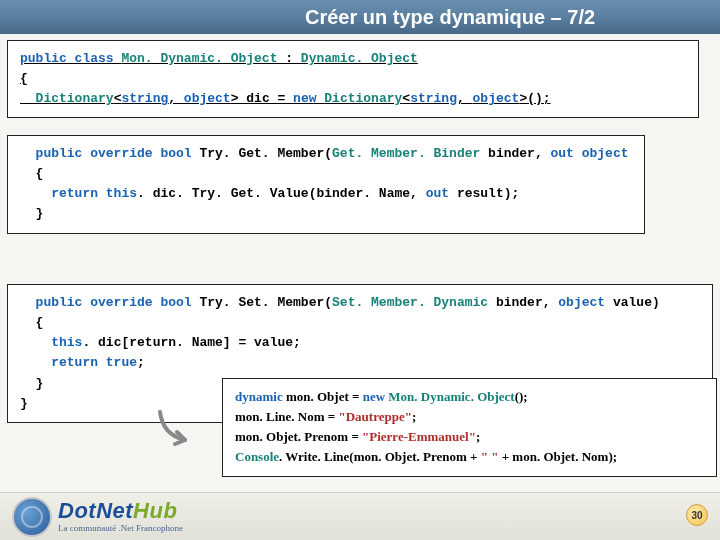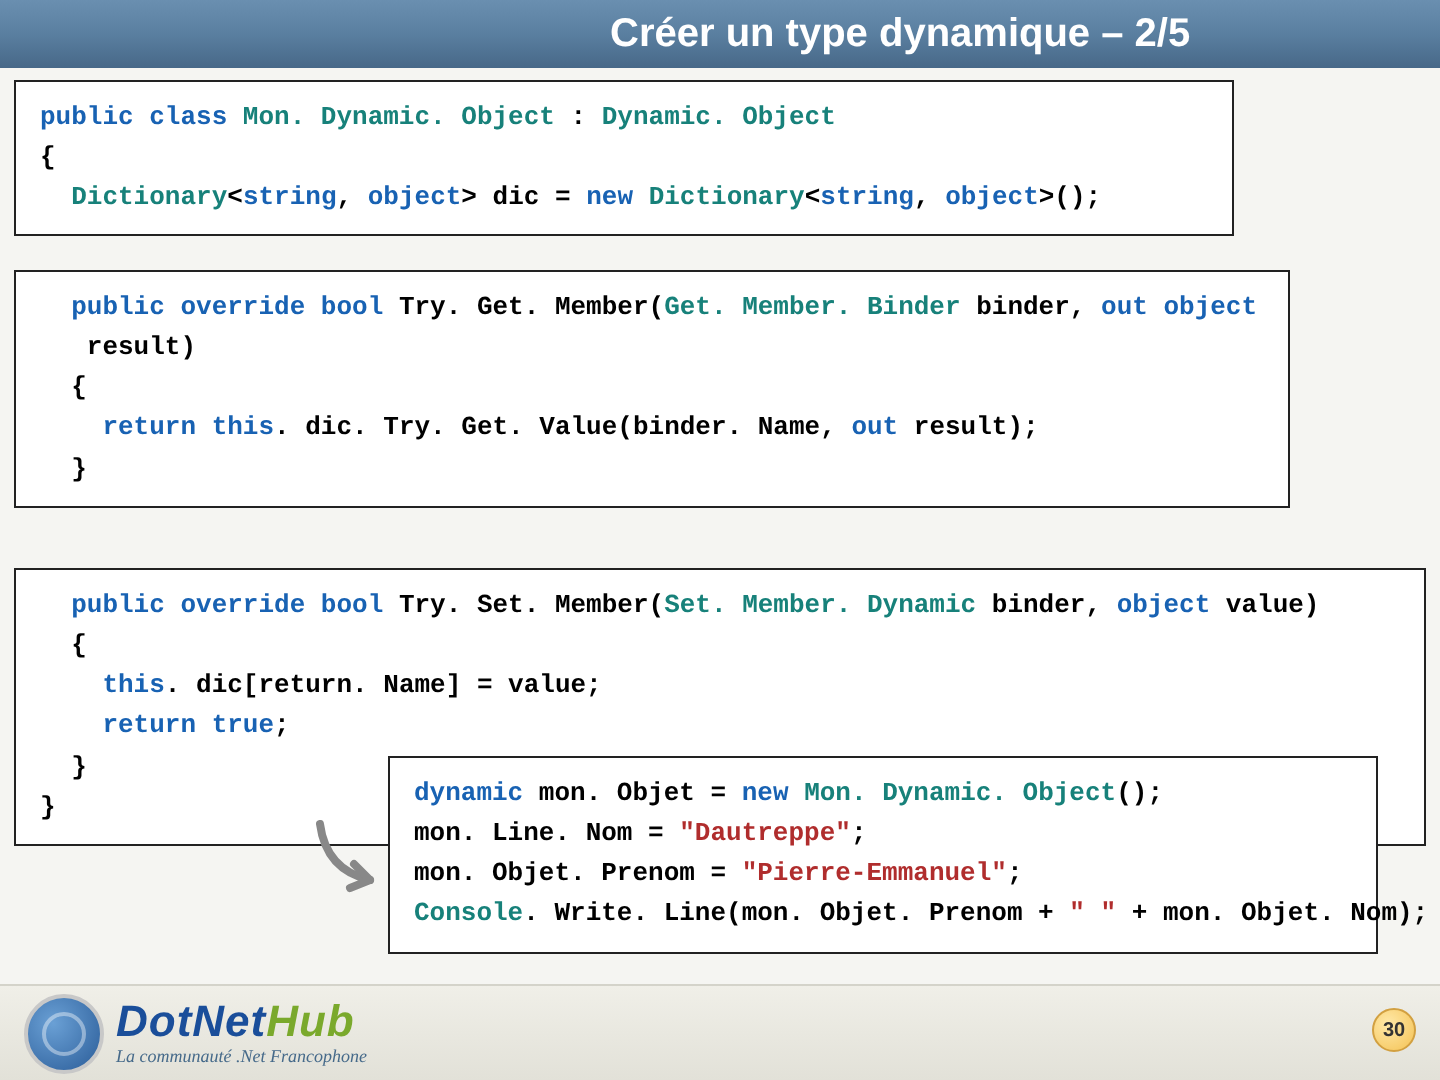--- a/index.html
+++ b/index.html
@@ -25,24 +25,24 @@
   }
   .code-box {
     position: absolute;
     background: #fff;
     border: 1px solid #222;
     padding: 8px 12px;
     font-family: "Courier New", monospace;
     font-size: 13px;
     line-height: 1.55;
   }
-  .box1 { left: 7px; top: 40px; width: 610px; }
+  .box1 { left: 7px; top: 40px; width: 692px; text-decoration: underline; }
   .box2 { left: 7px; top: 135px; width: 638px; }
   .box3 { left: 7px; top: 284px; width: 706px; }
-  .box4 { left: 194px; top: 378px; width: 495px; background:#fff; }
+  .box4 { left: 222px; top: 378px; width: 495px; background:#fff;font-family:Liberation Serif, serif; }
   .kw  { color: #1862b3; }  
   .typ { color: #17817a; }  
   .str { color: #b02d2d; }  
   .code-line { white-space: pre; font-weight: bold; }
   .footer {
     position: absolute;
     left: 0; bottom: 0;
     width: 720px;
     height: 48px;
     background: linear-gradient(to bottom, #f0efe8 0%, #e2e1d8 100%);
@@ -64,21 +64,21 @@
     position: relative;
     margin-right: 6px;
   }
   .logo-badge::after{
     content:""; position:absolute; inset:7px;
     border:2px solid rgba(255,255,255,.4); border-radius:50%;
   }
   .logo-text { display:flex; flex-direction:column; line-height:1; }
   .logo-main { font-size: 22px; font-weight: bold; font-style: italic; color: #1a4e9a; letter-spacing:.5px;}
   .logo-main .hub { color: #7aa92c; }
-  .logo-sub { font-size: 9px; font-style: italic; font-family: "Comic Sans MS","Segoe Script",cursive; color: #466a8a; margin-top:2px;}
+  .logo-sub { font-size: 9px; font-family: "Comic Sans MS","Segoe Script",cursive; color: #466a8a; margin-top:2px;}
   .slide-num {
     position: absolute;
     right: 12px; bottom: 14px;
     width: 22px; height: 22px;
     border-radius: 50%;
     border: 1px solid #d2a040;
     background: radial-gradient(circle at 35% 35%, #ffe9a8, #f4c254);
     font-size: 10px;
     display:flex; align-items:center; justify-content:center;
     color:#333; font-weight:bold;
@@ -86,32 +86,31 @@
   .arrow {
     position: absolute;
     left: 155px; top: 410px;
     width: 50px; height: 40px;
   }
 </style>
 </head>
 <body>
 
 <div class="title-bar">
-  <span class="page-title">Créer  un type dynamique – 2/5</span>
+  <span class="page-title">Créer  un type dynamique – 7/2</span>
 </div>
 
 <div class="code-box box1">
   <div class="code-line"><span class="kw">public class </span><span class="typ">Mon. Dynamic. Object </span><span>: </span><span class="typ">Dynamic. Object</span></div>
   <div class="code-line"><span>{</span></div>
   <div class="code-line"><span class="typ">  Dictionary</span><span>&lt;</span><span class="kw">string</span><span>, </span><span class="kw">object</span><span>&gt; dic = </span><span class="kw">new </span><span class="typ">Dictionary</span><span>&lt;</span><span class="kw">string</span><span>, </span><span class="kw">object</span><span>&gt;();</span></div>
 </div>
 
 <div class="code-box box2">
   <div class="code-line"><span class="kw">  public override bool </span><span>Try. Get. Member(</span><span class="typ">Get. Member. Binder </span><span>binder, </span><span class="kw">out object</span></div>
-  <div class="code-line"><span>   result)</span></div>
   <div class="code-line"><span>  {</span></div>
   <div class="code-line"><span class="kw">    return this</span><span>. dic. Try. Get. Value(binder. Name, </span><span class="kw">out </span><span>result);</span></div>
   <div class="code-line"><span>  }</span></div>
 </div>
 
 <div class="code-box box3">
   <div class="code-line"><span class="kw">  public override bool </span><span>Try. Set. Member(</span><span class="typ">Set. Member. Dynamic </span><span>binder, </span><span class="kw">object </span><span>value)</span></div>
   <div class="code-line"><span>  {</span></div>
   <div class="code-line"><span class="kw">    this</span><span>. dic[return. Name] = value;</span></div>
   <div class="code-line"><span class="kw">    return true</span><span>;</span></div>

